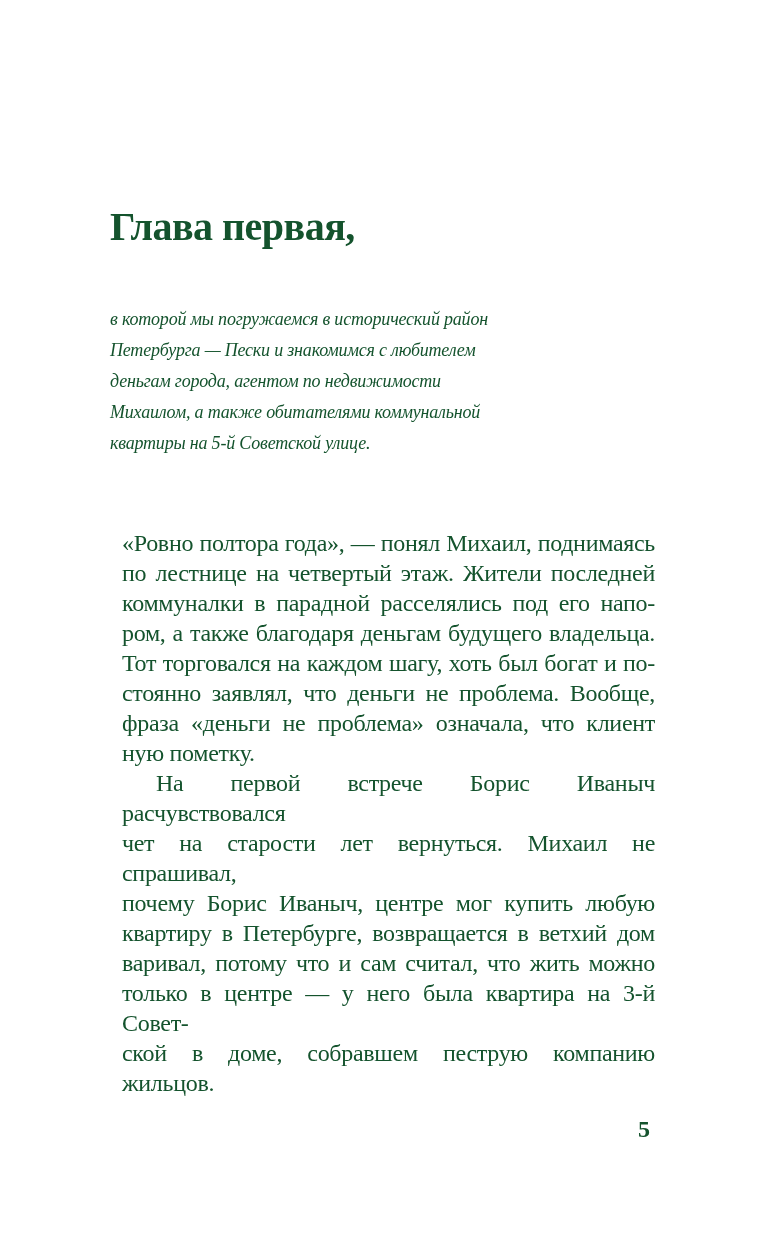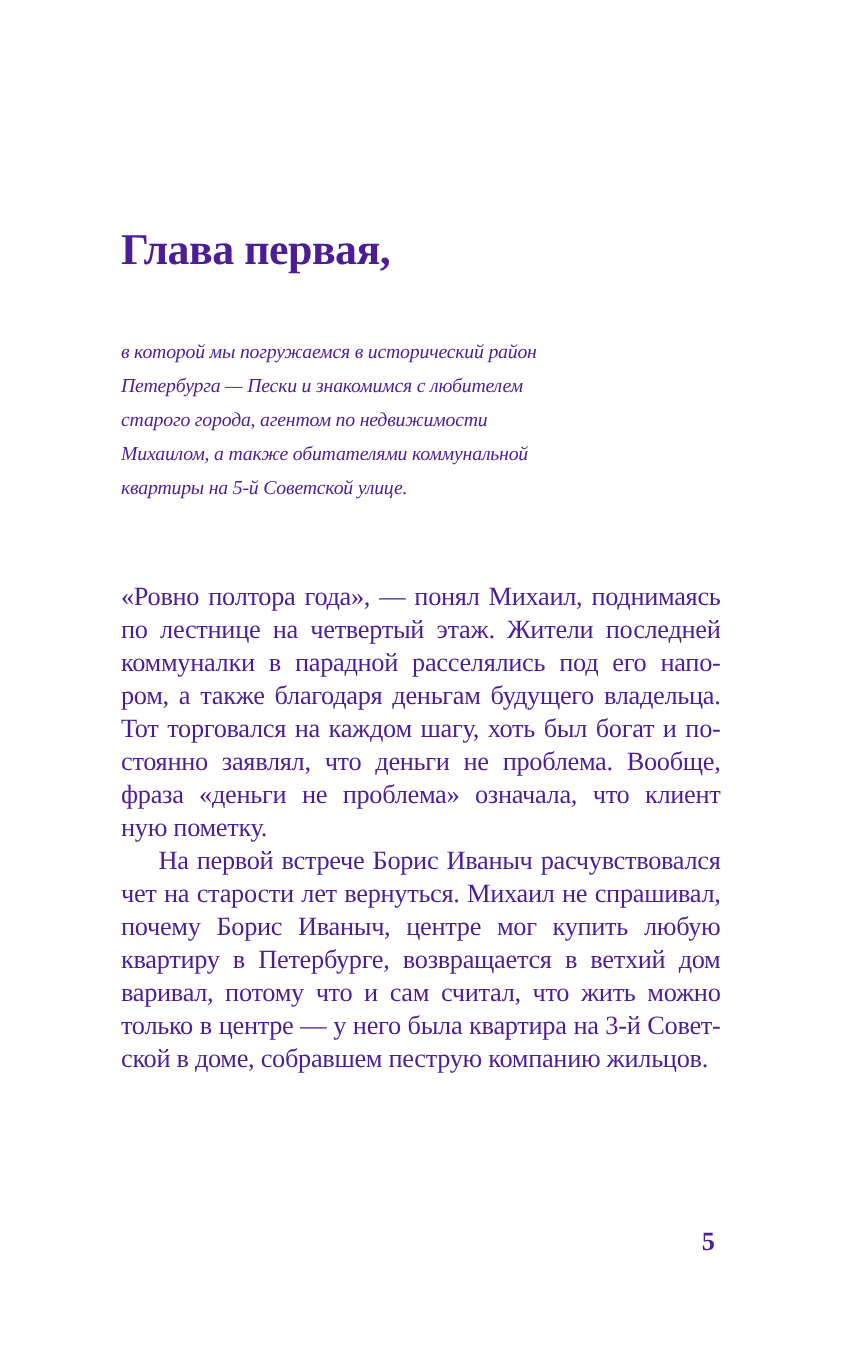--- a/index.html
+++ b/index.html
@@ -44,20 +44,21 @@
     top: 528px;
     width: 545px;
     font-size: 24px;
     line-height: 30px;
     letter-spacing: -0.3px;
   }
   .bline {
     text-align: justify;
     text-align-last: justify;
     white-space: normal;
+    margin-left: 12px;
   }
   .bline.para-end {
     text-align-last: left;
   }
   .bline.indent {
     text-indent: 34px;
   }
   .epi-line {
     text-align: left;
   }
@@ -67,28 +68,28 @@
     top: 1116px;
     width: 540px;
     text-align: right;
     font-size: 24px;
     font-weight: bold;
   }
 </style>
 </head>
 <body>
 
-<div class="page" style="background: rgb(255, 255, 255); color: #4c1d95;">
+<div class="page" style="background: rgb(255, 255, 255); color: #14532d;">
 
   <h1 class="chapter-title">Глава первая,</h1>
 
   <div class="epigraph">
     <div class="epi-line">в которой мы погружаемся в исторический район</div>
     <div class="epi-line">Петербурга — Пески и знакомимся с любителем</div>
-    <div class="epi-line">старого города, агентом по недвижимости</div>
+    <div class="epi-line">деньгам города, агентом по недвижимости</div>
     <div class="epi-line">Михаилом, а также обитателями коммунальной</div>
     <div class="epi-line">квартиры на 5-й Советской улице.</div>
   </div>
 
   <div class="body-text">
     <div>
       <div class="bline">«Ровно полтора года», — понял Михаил, поднимаясь</div>
       <div class="bline">по лестнице на четвертый этаж. Жители последней</div>
       <div class="bline">коммуналки в парадной расселялись под его напо-</div>
       <div class="bline">ром, а также благодаря деньгам будущего владельца.</div>

